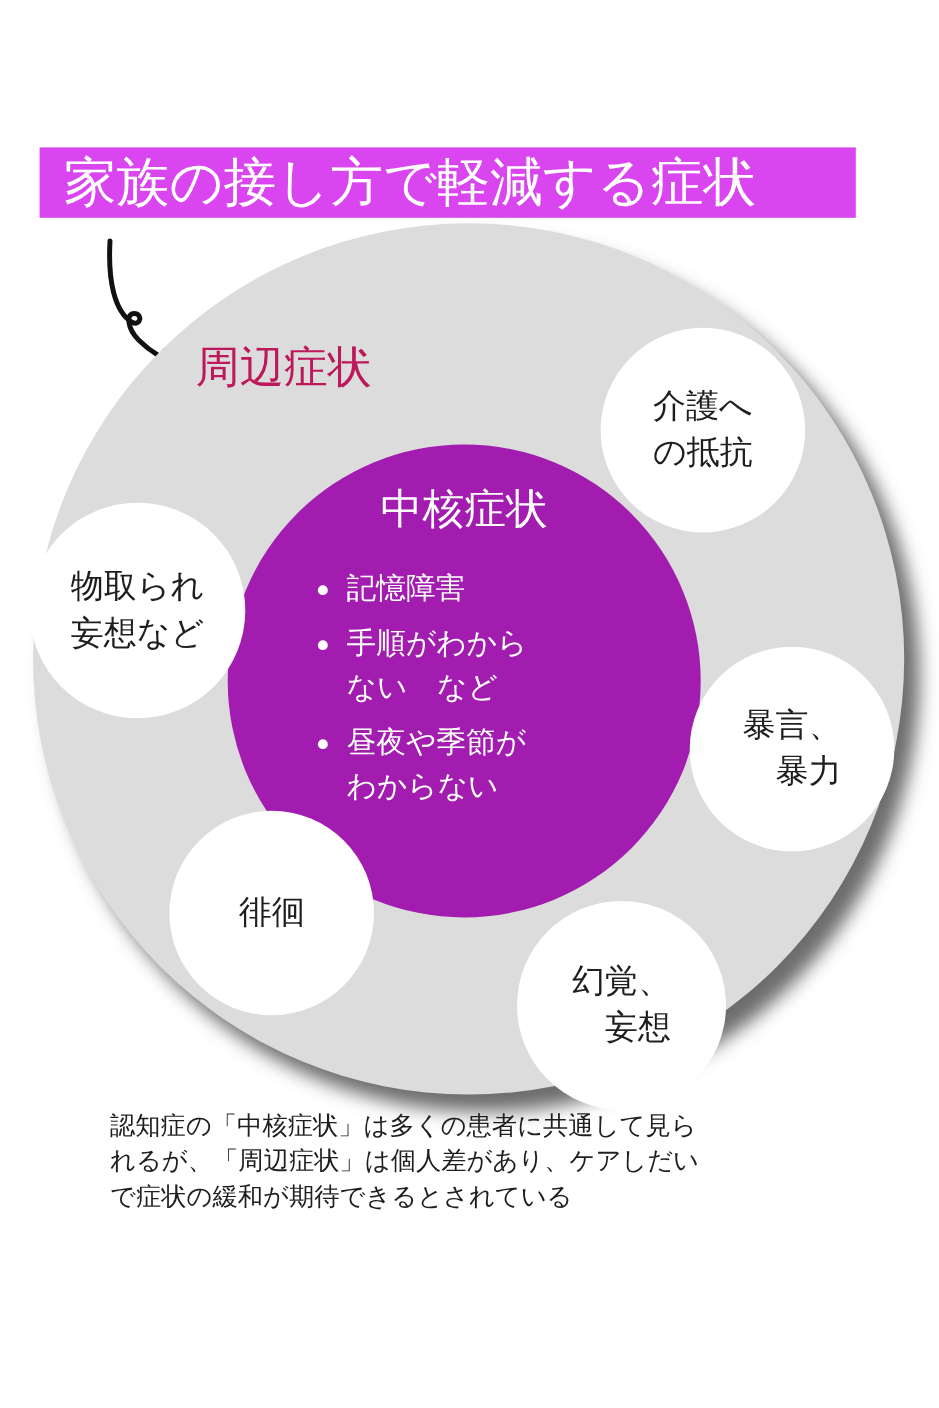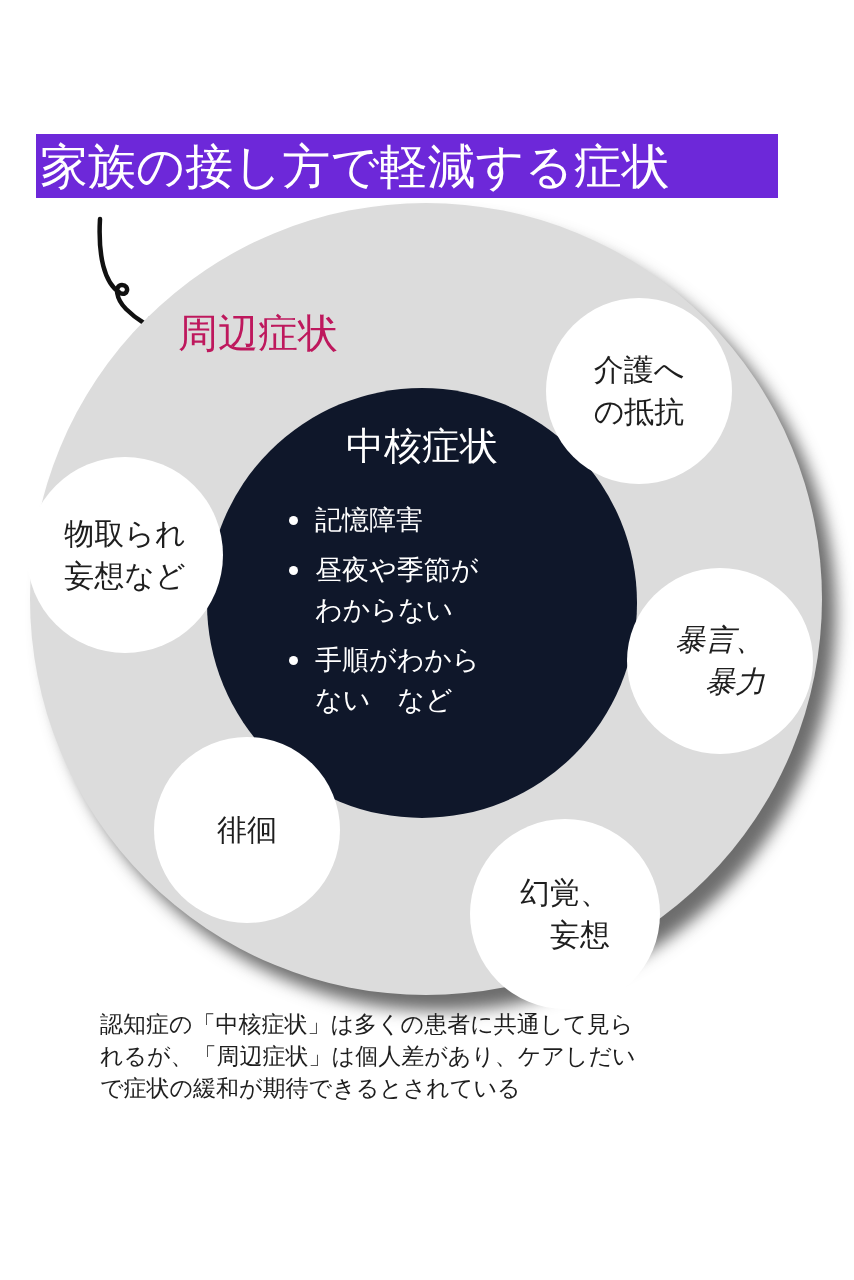--- a/index.html
+++ b/index.html
@@ -4,37 +4,37 @@
 <style>
   html, body { margin: 0; padding: 0; }
   body {
     width: 854px; height: 1280px; background: #ffffff;
     position: relative; overflow: hidden;
     font-family: "DejaVu Sans", "Liberation Sans", sans-serif;
     color: #1a1a1a;
   }
   .title-bar {
     position: absolute; left: 36px; top: 134px; width: 742px; height: 64px;
-    background: #6d28d9; color: #ffffff;
+    background: #d946ef; color: #ffffff;
     font-size: 48px; line-height: 64px; letter-spacing: 0px;
-    padding-left: 4px; box-sizing: border-box; white-space: nowrap;
+    padding-left: 22px; box-sizing: border-box; white-space: nowrap;
   }
   .outer-circle {
     position: absolute; left: 30px; top: 203px; width: 792px; height: 792px;
     border-radius: 50%; background: #dcdcdc;
     box-shadow: 14px 16px 16px rgba(60,60,60,0.75);
   }
   .outer-label {
     position: absolute; left: 178px; top: 306px; font-size: 40px; color: #be185d;
     white-space: nowrap;
   }
   .arrow { position: absolute; left: 80px; top: 205px; width: 110px; height: 145px; }
   .core-circle {
-    position: absolute; left: 207px; top: 388px; width: 430px; height: 430px;
-    border-radius: 50%; background: #0f172a; color: #ffffff;
+    position: absolute; left: 207px; top: 404px; width: 430px; height: 430px;
+    border-radius: 50%; background: #a21caf; color: #ffffff;
   }
   .core-title {
     position: absolute; left: 0; width: 100%; top: 36px; text-align: center;
     font-size: 38px; line-height: 44px;
   }
   .core-list {
     position: absolute; left: 80px; top: 112px; margin: 0; padding: 0; list-style: none;
   }
   .core-list li {
     position: relative; padding-left: 28px; font-size: 27px; line-height: 40px;
@@ -45,21 +45,21 @@
     border-radius: 50%; background: #ffffff;
   }
   .bubble {
     position: absolute; border-radius: 50%; background: #ffffff;
     display: flex; align-items: center; justify-content: center;
     text-align: right; font-size: 30px; line-height: 42px; color: #1e1e1e;
     white-space: pre-line;
   }
   .b-resist { left: 546px; top: 298px; width: 186px; height: 186px; }
   .b-theft  { left: 27px;  top: 457px; width: 196px; height: 196px; }
-  .b-violence { left: 627px; top: 568px; width: 186px; height: 186px; font-style: italic; }
+  .b-violence { left: 627px; top: 588px; width: 186px; height: 186px; }
   .b-wander { left: 154px; top: 737px; width: 186px; height: 186px; }
   .b-halluc { left: 470px; top: 819px; width: 190px; height: 190px; }
   .caption {
     position: absolute; left: 100px; top: 1008px; width: 680px;
     font-size: 23px; line-height: 32px; color: #1e1e1e; white-space: pre-line;
   }
 </style>
 </head>
 <body>
 
@@ -70,24 +70,24 @@
   <path d="M70 114 L 88 130 L 66 136" fill="none" stroke="#111" stroke-width="5" stroke-linejoin="round" stroke-linecap="round"></path>
 </svg>
 
 <div class="outer-circle"></div>
 <div class="outer-label">周辺症状</div>
 
 <div class="core-circle">
   <div class="core-title">中核症状</div>
   <ul class="core-list">
     <li><span class="bullet"></span><span>記憶障害</span></li>
+    <li><span class="bullet"></span><span>手順がわから
+ない　など</span></li>
     <li><span class="bullet"></span><span>昼夜や季節が
 わからない</span></li>
-    <li><span class="bullet"></span><span>手順がわから
-ない　など</span></li>
   </ul>
 </div>
 
 <div class="bubble b-resist"><span>介護へ
 の抵抗</span></div>
 <div class="bubble b-theft"><span>物取られ
 妄想など</span></div>
 <div class="bubble b-violence"><span>暴言、
 暴力</span></div>
 <div class="bubble b-wander"><span>徘徊</span></div>

